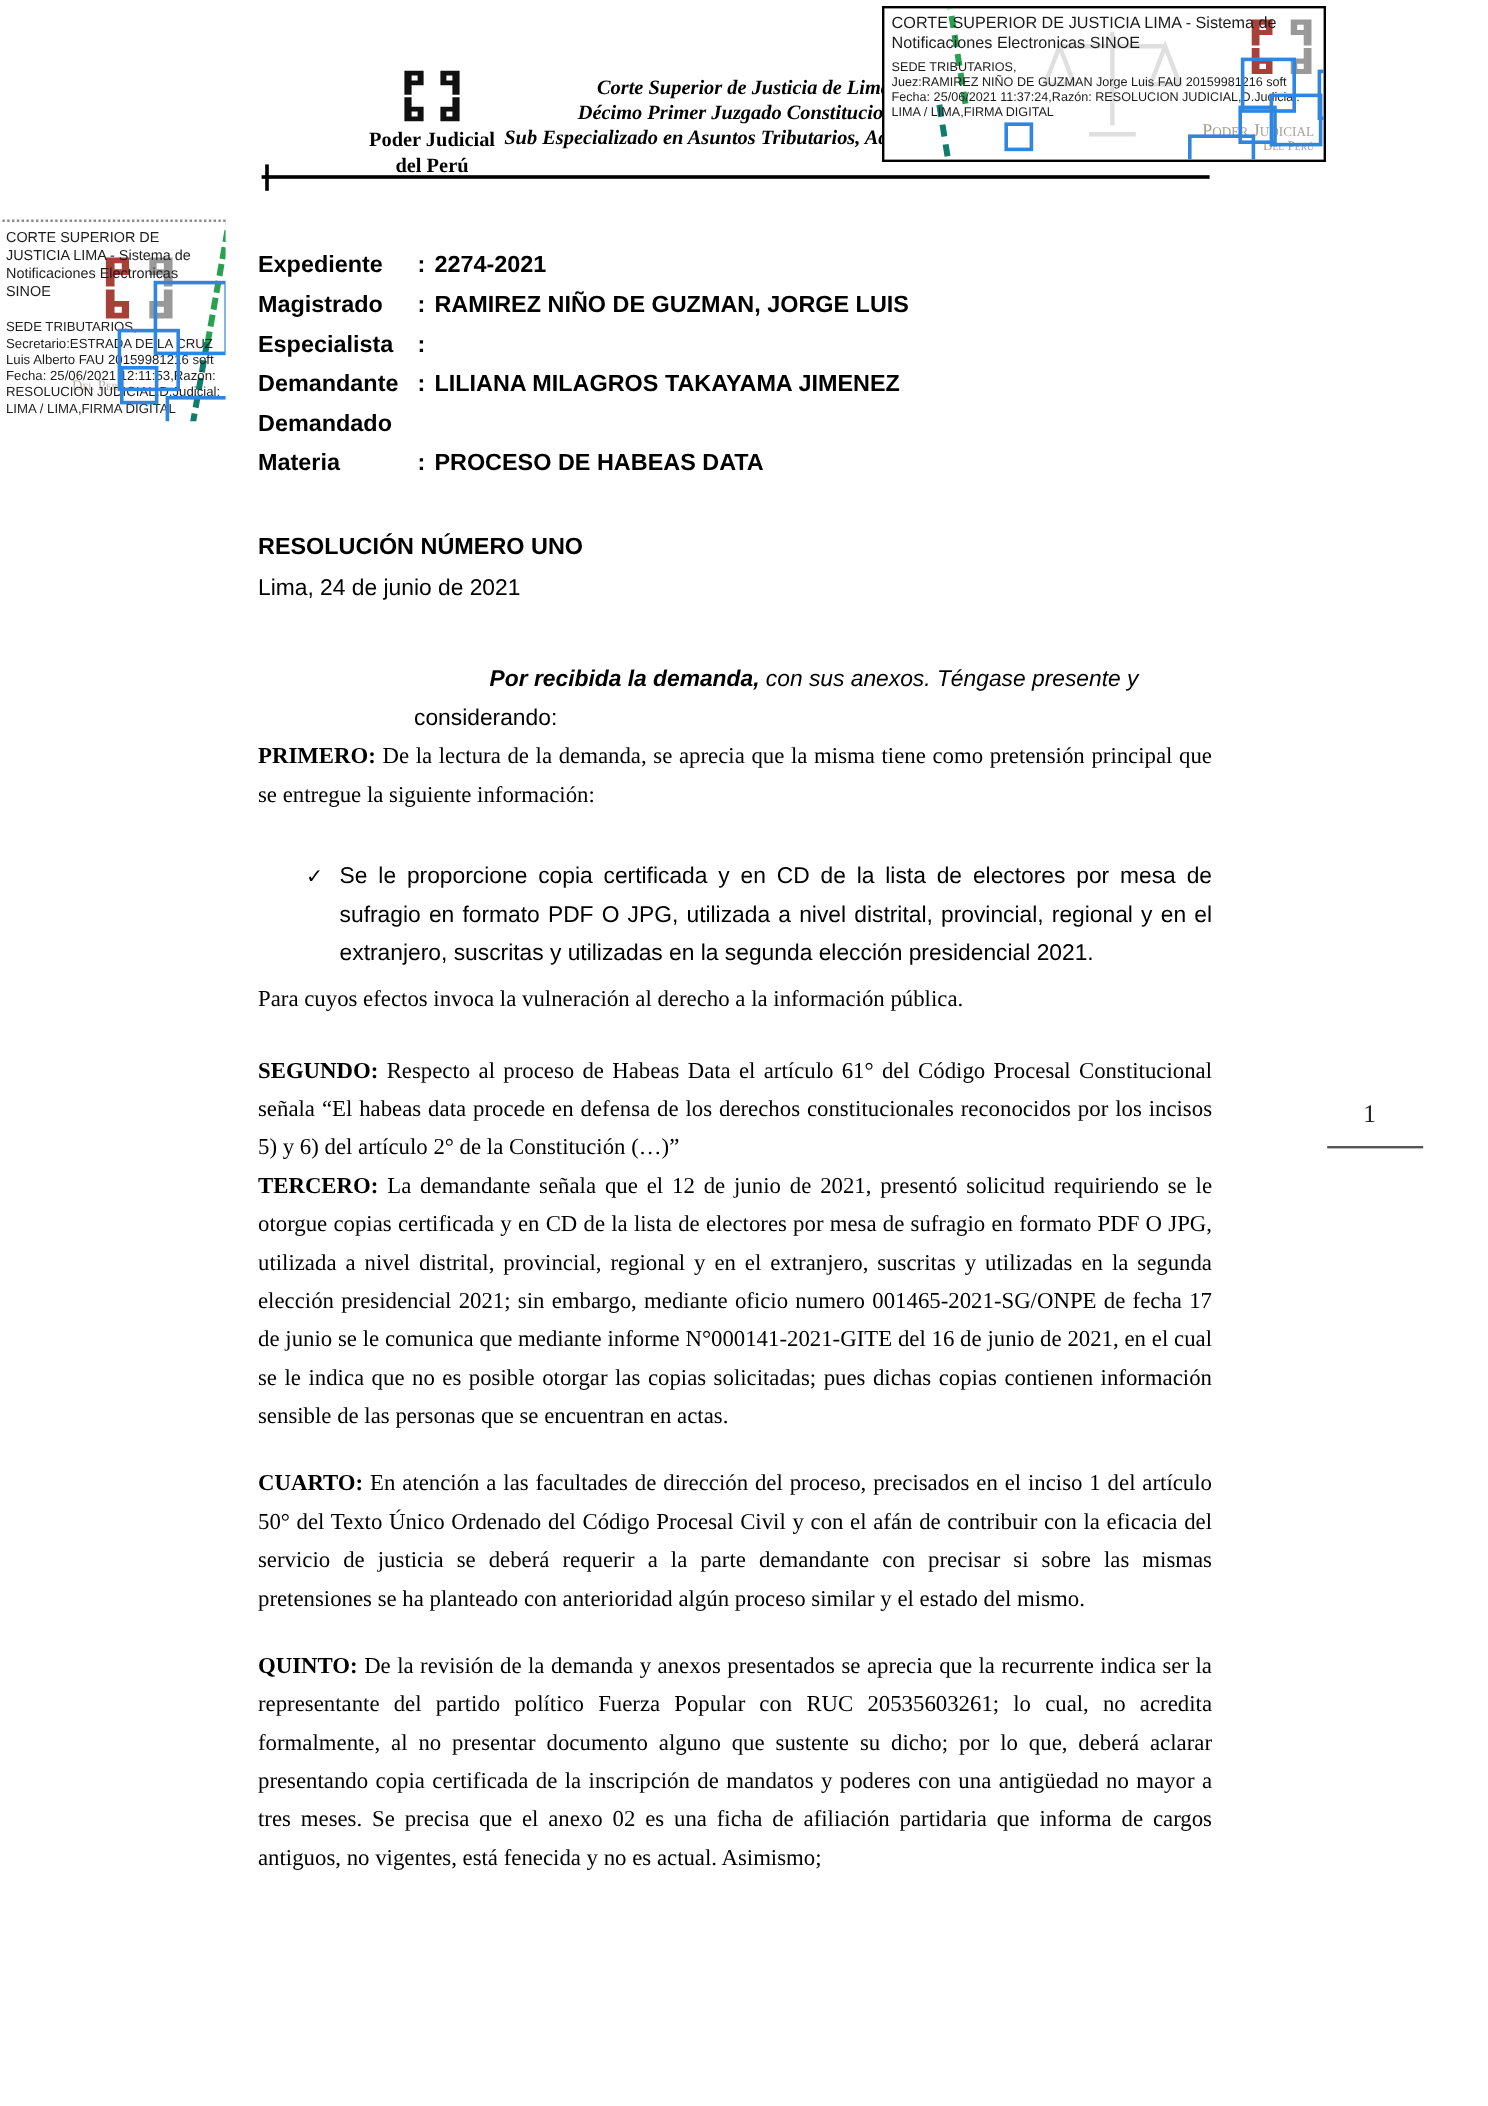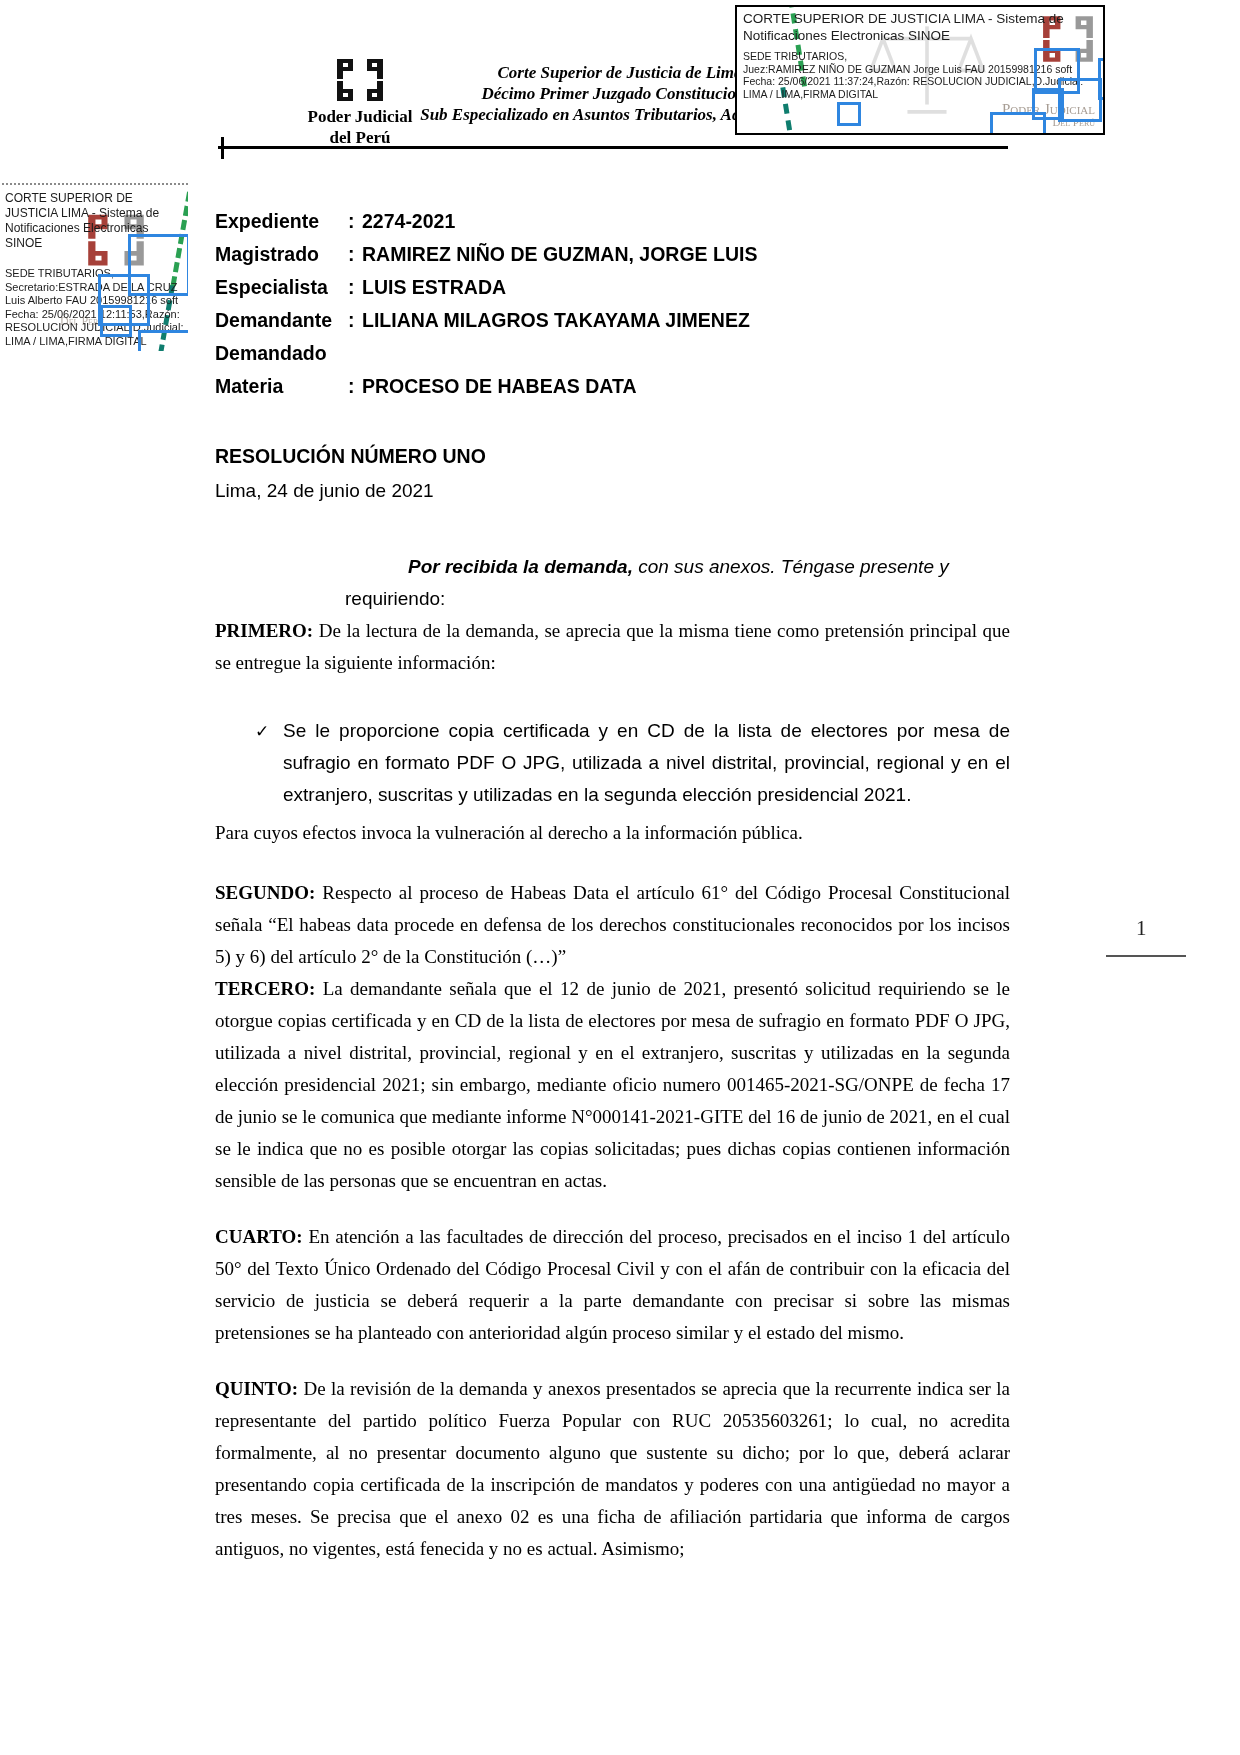--- a/index.html
+++ b/index.html
@@ -191,21 +191,20 @@
         <span class="cf-value">2274-2021</span>
     </div>
     <div class="cf-row">
       <span class="cf-label">Magistrado</span>
         <span class="cf-sep">:</span>
         <span class="cf-value">RAMIREZ NIÑO DE GUZMAN, JORGE LUIS</span>
     </div>
     <div class="cf-row">
       <span class="cf-label">Especialista</span>
         <span class="cf-sep">:</span>
-        <span class="cf-value">LUIS ESTRADA</span>
     </div>
     <div class="cf-row">
       <span class="cf-label">Demandante</span>
         <span class="cf-sep">:</span>
         <span class="cf-value">LILIANA MILAGROS TAKAYAMA JIMENEZ</span>
     </div>
     <div class="cf-row">
       <span class="cf-label">Demandado</span>
         <span class="cf-sep"></span>
     </div>
@@ -216,21 +215,21 @@
     </div>
   </div>
 
   <div class="content">
     <p class="res-title">RESOLUCIÓN NÚMERO UNO</p>
     <div class="date-line">Lima, 24 de junio de 2021</div>
 
     <div class="intro-line1">
       <span class="lead">Por recibida la demanda,</span><span> con sus anexos. Téngase presente y</span>
     </div>
-    <div class="intro-line2">requiriendo:</div>
+    <div class="intro-line2">considerando:</div>
 
     <p class="para">
       <span class="lead">PRIMERO:</span><span> De la lectura de la demanda, se aprecia que la misma tiene como pretensión principal que se entregue la siguiente información:</span>
     </p>
 
     <div class="bullet">
       <span class="check">✓</span><span>Se le proporcione copia certificada y en CD de la lista de electores por mesa de sufragio en formato PDF O JPG, utilizada a nivel distrital, provincial, regional y en el extranjero, suscritas y utilizadas en la segunda elección presidencial 2021.</span>
     </div>
 
     <p class="para p-cuyos">Para cuyos efectos invoca la vulneración al derecho a la información pública.</p>

